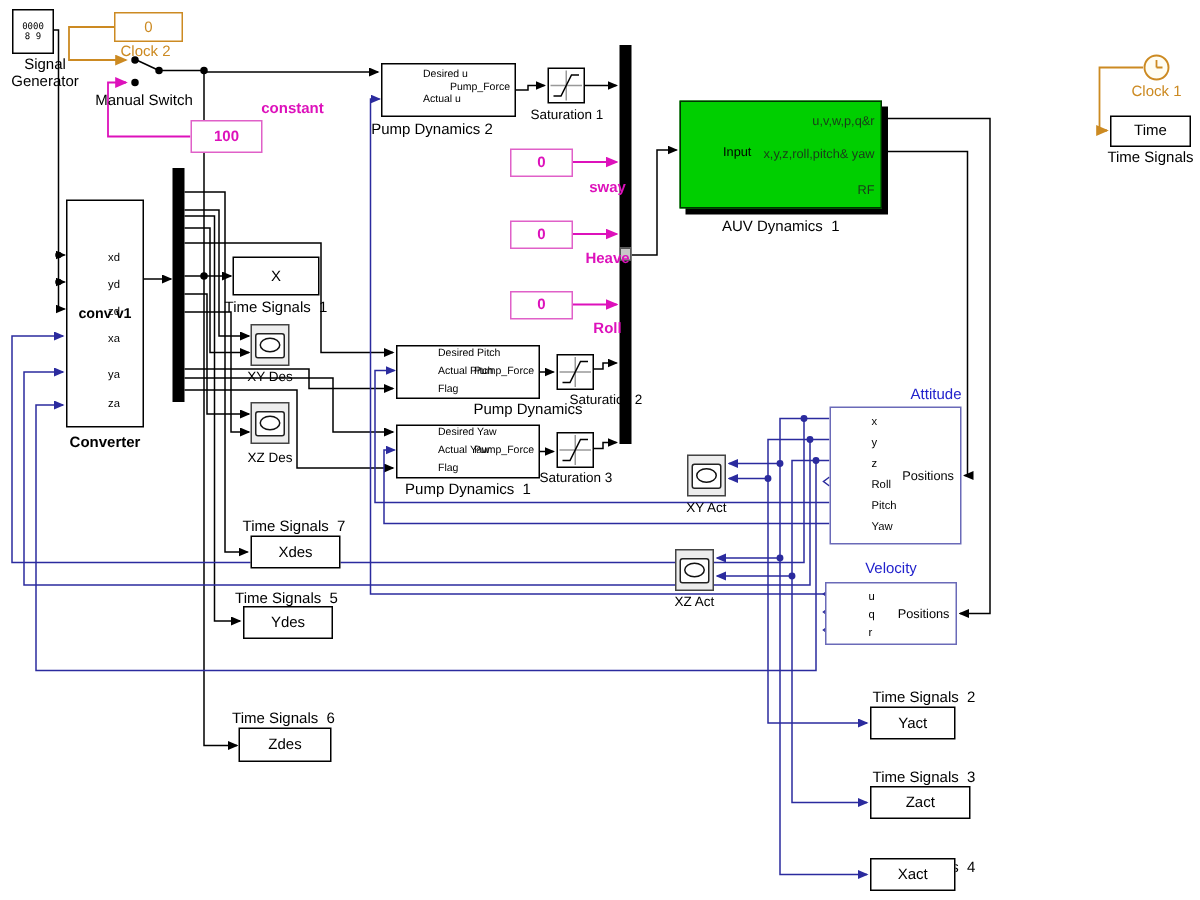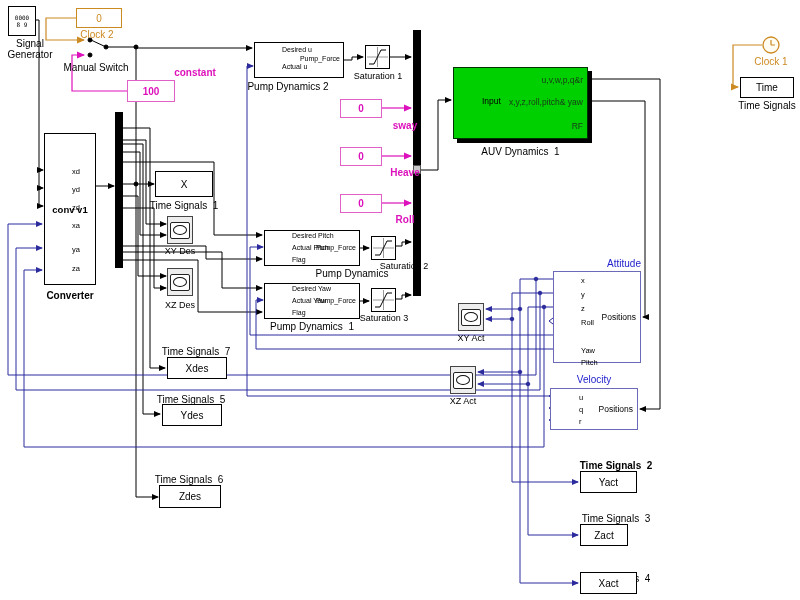--- a/index.html
+++ b/index.html
@@ -284,21 +284,21 @@
     </div>
 </div>
 <div class="lbl small" style="left:436px;top:396px;width:54px;">XZ Act</div>
 
 <div class="lbl blue" style="left:553px;top:258px;width:88px;text-align:right;">Attitude</div>
 <div class="relblk" style="left:553px;top:271px;width:88px;height:92px;border-color:#6A6AB8;">
   <span class="port p75" style="left:3px;top:4px;">x</span>
   <span class="port p75" style="left:3px;top:18px;">y</span>
   <span class="port p75" style="left:3px;top:32px;">z</span>
   <span class="port p75" style="left:3px;top:46px;">Roll</span>
-  <span class="port p75" style="left:3px;top:60px;margin-top:26px;">Pitch</span>
+  <span class="port p75" style="left:3px;top:60px;">Pitch</span>
   <span class="port p75" style="left:3px;top:74px;">Yaw</span>
   <span class="port p85" style="right:4px;top:40px;">Positions</span>
 </div>
 
 <div class="lbl blue" style="left:550px;top:374px;width:88px;">Velocity</div>
 <div class="relblk" style="left:550px;top:388px;width:88px;height:42px;border-color:#6A6AB8;">
   <span class="port p75" style="left:4px;top:4px;">u</span>
   <span class="port p75" style="left:4px;top:16px;">q</span>
   <span class="port p75" style="left:4px;top:28px;">r</span>
   <span class="port p85" style="right:4px;top:15px;">Positions</span>
@@ -312,26 +312,26 @@
 <div class="lbl" style="left:143px;top:394px;width:96px;">Time Signals  5</div>
 <div class="blk" style="left:162px;top:404px;width:60px;height:22px;">
   <span>Ydes</span>
 </div>
 
 <div class="lbl" style="left:140px;top:474px;width:98px;">Time Signals  6</div>
 <div class="blk" style="left:159px;top:485px;width:62px;height:23px;">
   <span>Zdes</span>
 </div>
 
-<div class="lbl" style="left:572px;top:460px;width:88px;font-weight:bold;">Time Signals  2</div>
+<div class="lbl" style="left:572px;top:460px;width:88px;">Time Signals  2</div>
 <div class="blk" style="left:580px;top:471px;width:57px;height:22px;">
   <span>Yact</span>
 </div>
 
 <div class="lbl" style="left:572px;top:513px;width:88px;">Time Signals  3</div>
-<div class="blk" style="left:580px;top:524px;width:48px;height:22px;">
+<div class="blk" style="left:580px;top:524px;width:67px;height:22px;">
   <span>Zact</span>
 </div>
 
 <div class="lbl" style="left:572px;top:561px;width:88px;margin-top:12px;">Time Signals  4</div>
 <div class="blk" style="left:580px;top:572px;width:57px;height:22px;">
   <span>Xact</span>
 </div>
 
 </body></html>

